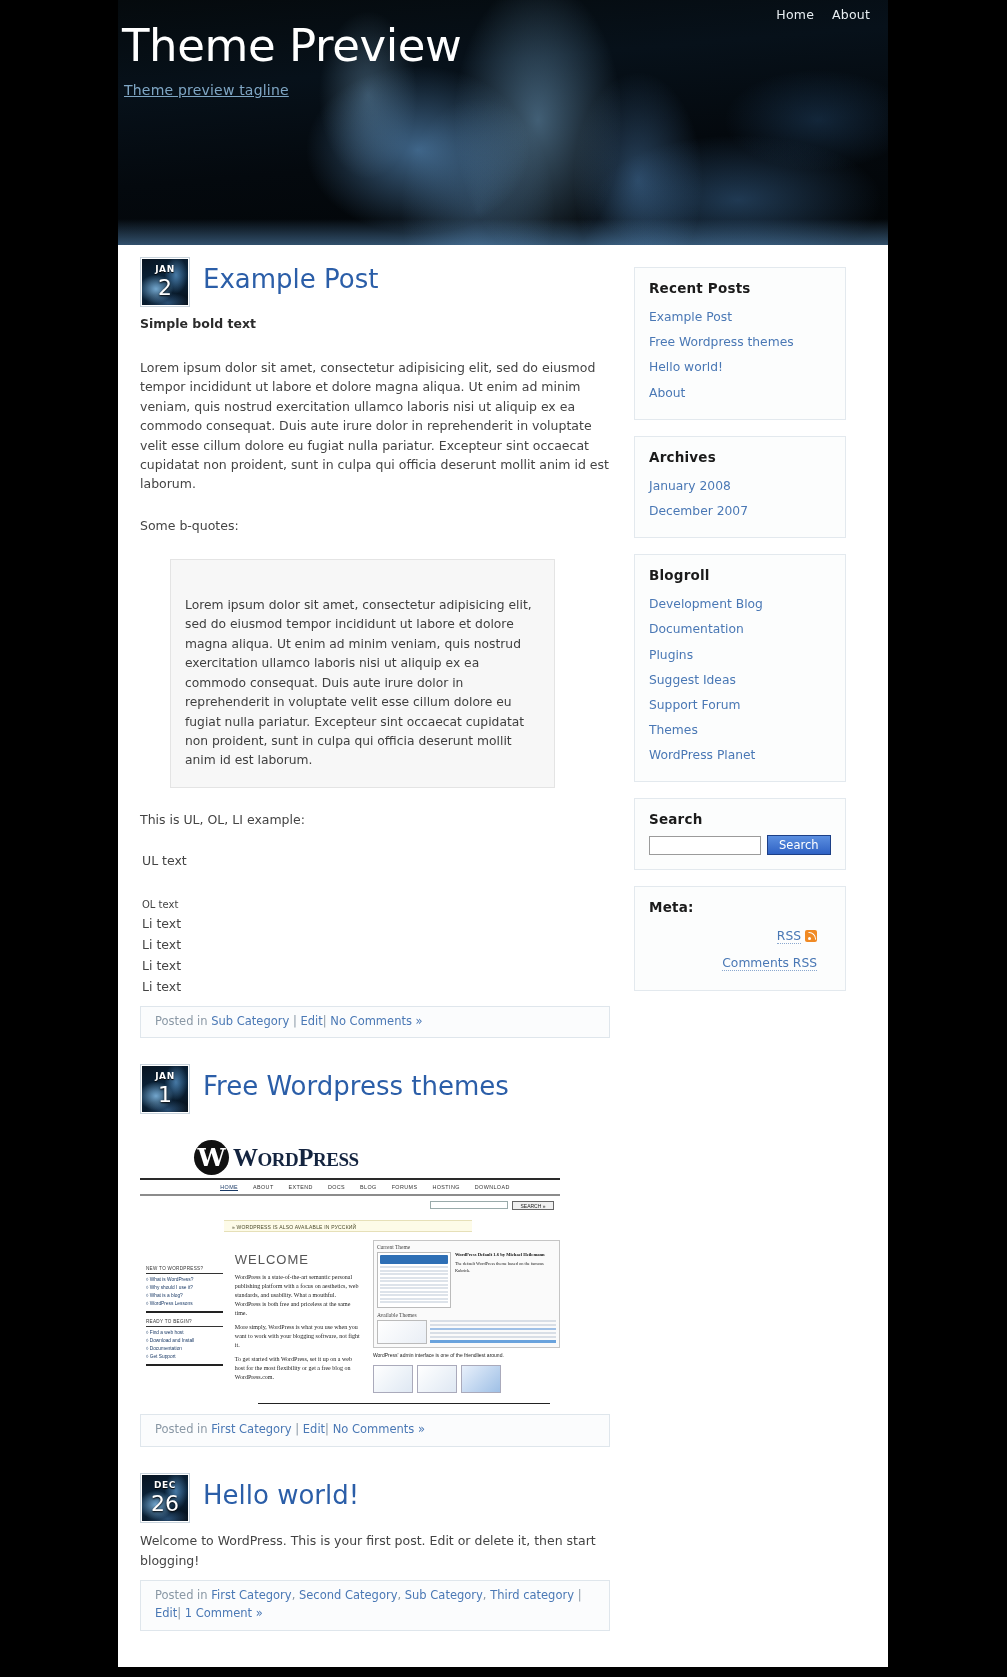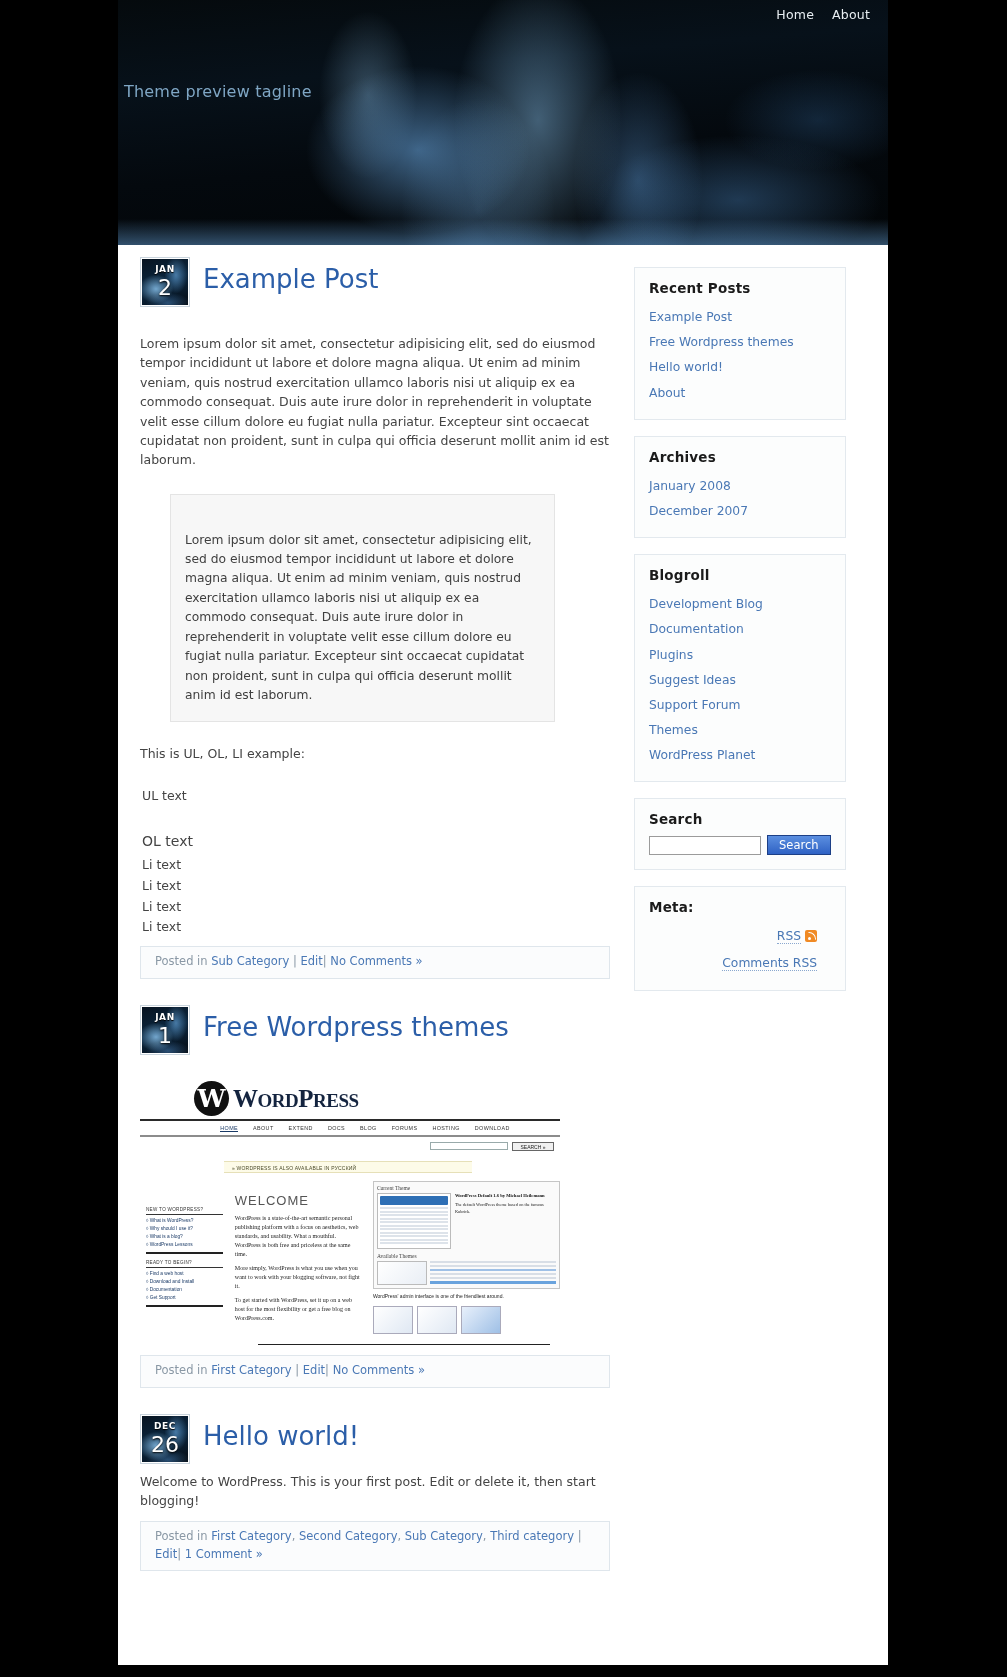--- a/index.html
+++ b/index.html
@@ -70,24 +70,25 @@
     font-weight: 400;
     color: #ffffff;
     letter-spacing: -0.4px;
     line-height: 1.05;
     z-index: 4;
   }
   .blog-title a { color: #fff; text-decoration: none; }
   .blog-desc {
     position: absolute;
     top: 82px; left: 6px;
-    font-size: 16px;
+    font-size: 14px;
     color: #7fa6c4;
     z-index: 4;
     letter-spacing: .2px;
+    text-decoration: underline;
   }
 
   
   .canvas {
     width: 770px;
     margin: 0 0 0 118px;
     background: #ffffff;
     position: relative;
     padding-bottom: 10px;
     min-height: 1420px;
@@ -168,21 +169,21 @@
     background: #f7f7f7;
     border: 1px solid #e4e4e4;
     width: 385px;
     font-size: 12.3px;
     line-height: 1.58;
     color: #3f3f3f;
   }
   blockquote p { margin: 0; }
   .listblock { margin-top: 22px; }
   .listblock .ul-item { font-size: 12.5px; color: #444; margin: 0 0 0 2px; }
-  .listblock .ol-item { font-size: 14px; color: #444; margin: 26px 0 0 2px; }
+  .listblock .ol-item { font-size: 10px; color: #444; margin: 26px 0 0 2px; }
   .listblock .li-item { font-size: 12.5px; color: #444; margin: 4px 0 0 2px; line-height: 1.35; }
 
   .postmeta {
     margin-top: 10px;
     border: 1px solid #dfe6ec;
     background: #fbfcfd;
     padding: 6px 10px 7px 14px;
     font-size: 11.5px;
     color: #8a98a5;
     line-height: 1.55;
@@ -331,42 +332,47 @@
 </head>
 <body>
 
 <div id="page">
 
   <div class="header">
     <div class="header-nav">
       <a href="#">Home</a>
       <a href="#">About</a>
     </div>
+    <h1 class="blog-title">
+      <a href="#">Theme Preview</a>
+    </h1>
     <div class="blog-desc">Theme preview tagline</div>
   </div>
 
   <div class="canvas">
     <div class="columns">
 
       <div class="content">
 
         <div class="post">
           <div class="post-head">
             <div class="datebox">
               <div class="datebox-inner">
                 <span class="mon">JAN</span>
                 <span class="day">2</span>
               </div>
             </div>
             <h2 class="post-title">
               <a href="#">Example Post</a>
             </h2>
           </div>
+          <div class="post-sub">Simple bold text</div>
           <div class="entry">
             <p class="first">Lorem ipsum dolor sit amet, consectetur adipisicing elit, sed do eiusmod tempor incididunt ut labore et dolore magna aliqua. Ut enim ad minim veniam, quis nostrud exercitation ullamco laboris nisi ut aliquip ex ea commodo consequat. Duis aute irure dolor in reprehenderit in voluptate velit esse cillum dolore eu fugiat nulla pariatur. Excepteur sint occaecat cupidatat non proident, sunt in culpa qui officia deserunt mollit anim id est laborum.</p>
+            <p>Some b-quotes:</p>
             <blockquote>
               <p>Lorem ipsum dolor sit amet, consectetur adipisicing elit, sed do eiusmod tempor incididunt ut labore et dolore magna aliqua. Ut enim ad minim veniam, quis nostrud exercitation ullamco laboris nisi ut aliquip ex ea commodo consequat. Duis aute irure dolor in reprehenderit in voluptate velit esse cillum dolore eu fugiat nulla pariatur. Excepteur sint occaecat cupidatat non proident, sunt in culpa qui officia deserunt mollit anim id est laborum.</p>
             </blockquote>
             <p>This is UL, OL, LI example:</p>
             <div class="listblock">
               <div class="ul-item">UL text</div>
               <div class="ol-item">OL text</div>
               <div class="li-item">Li text</div>
               <div class="li-item">Li text</div>
               <div class="li-item">Li text</div>

